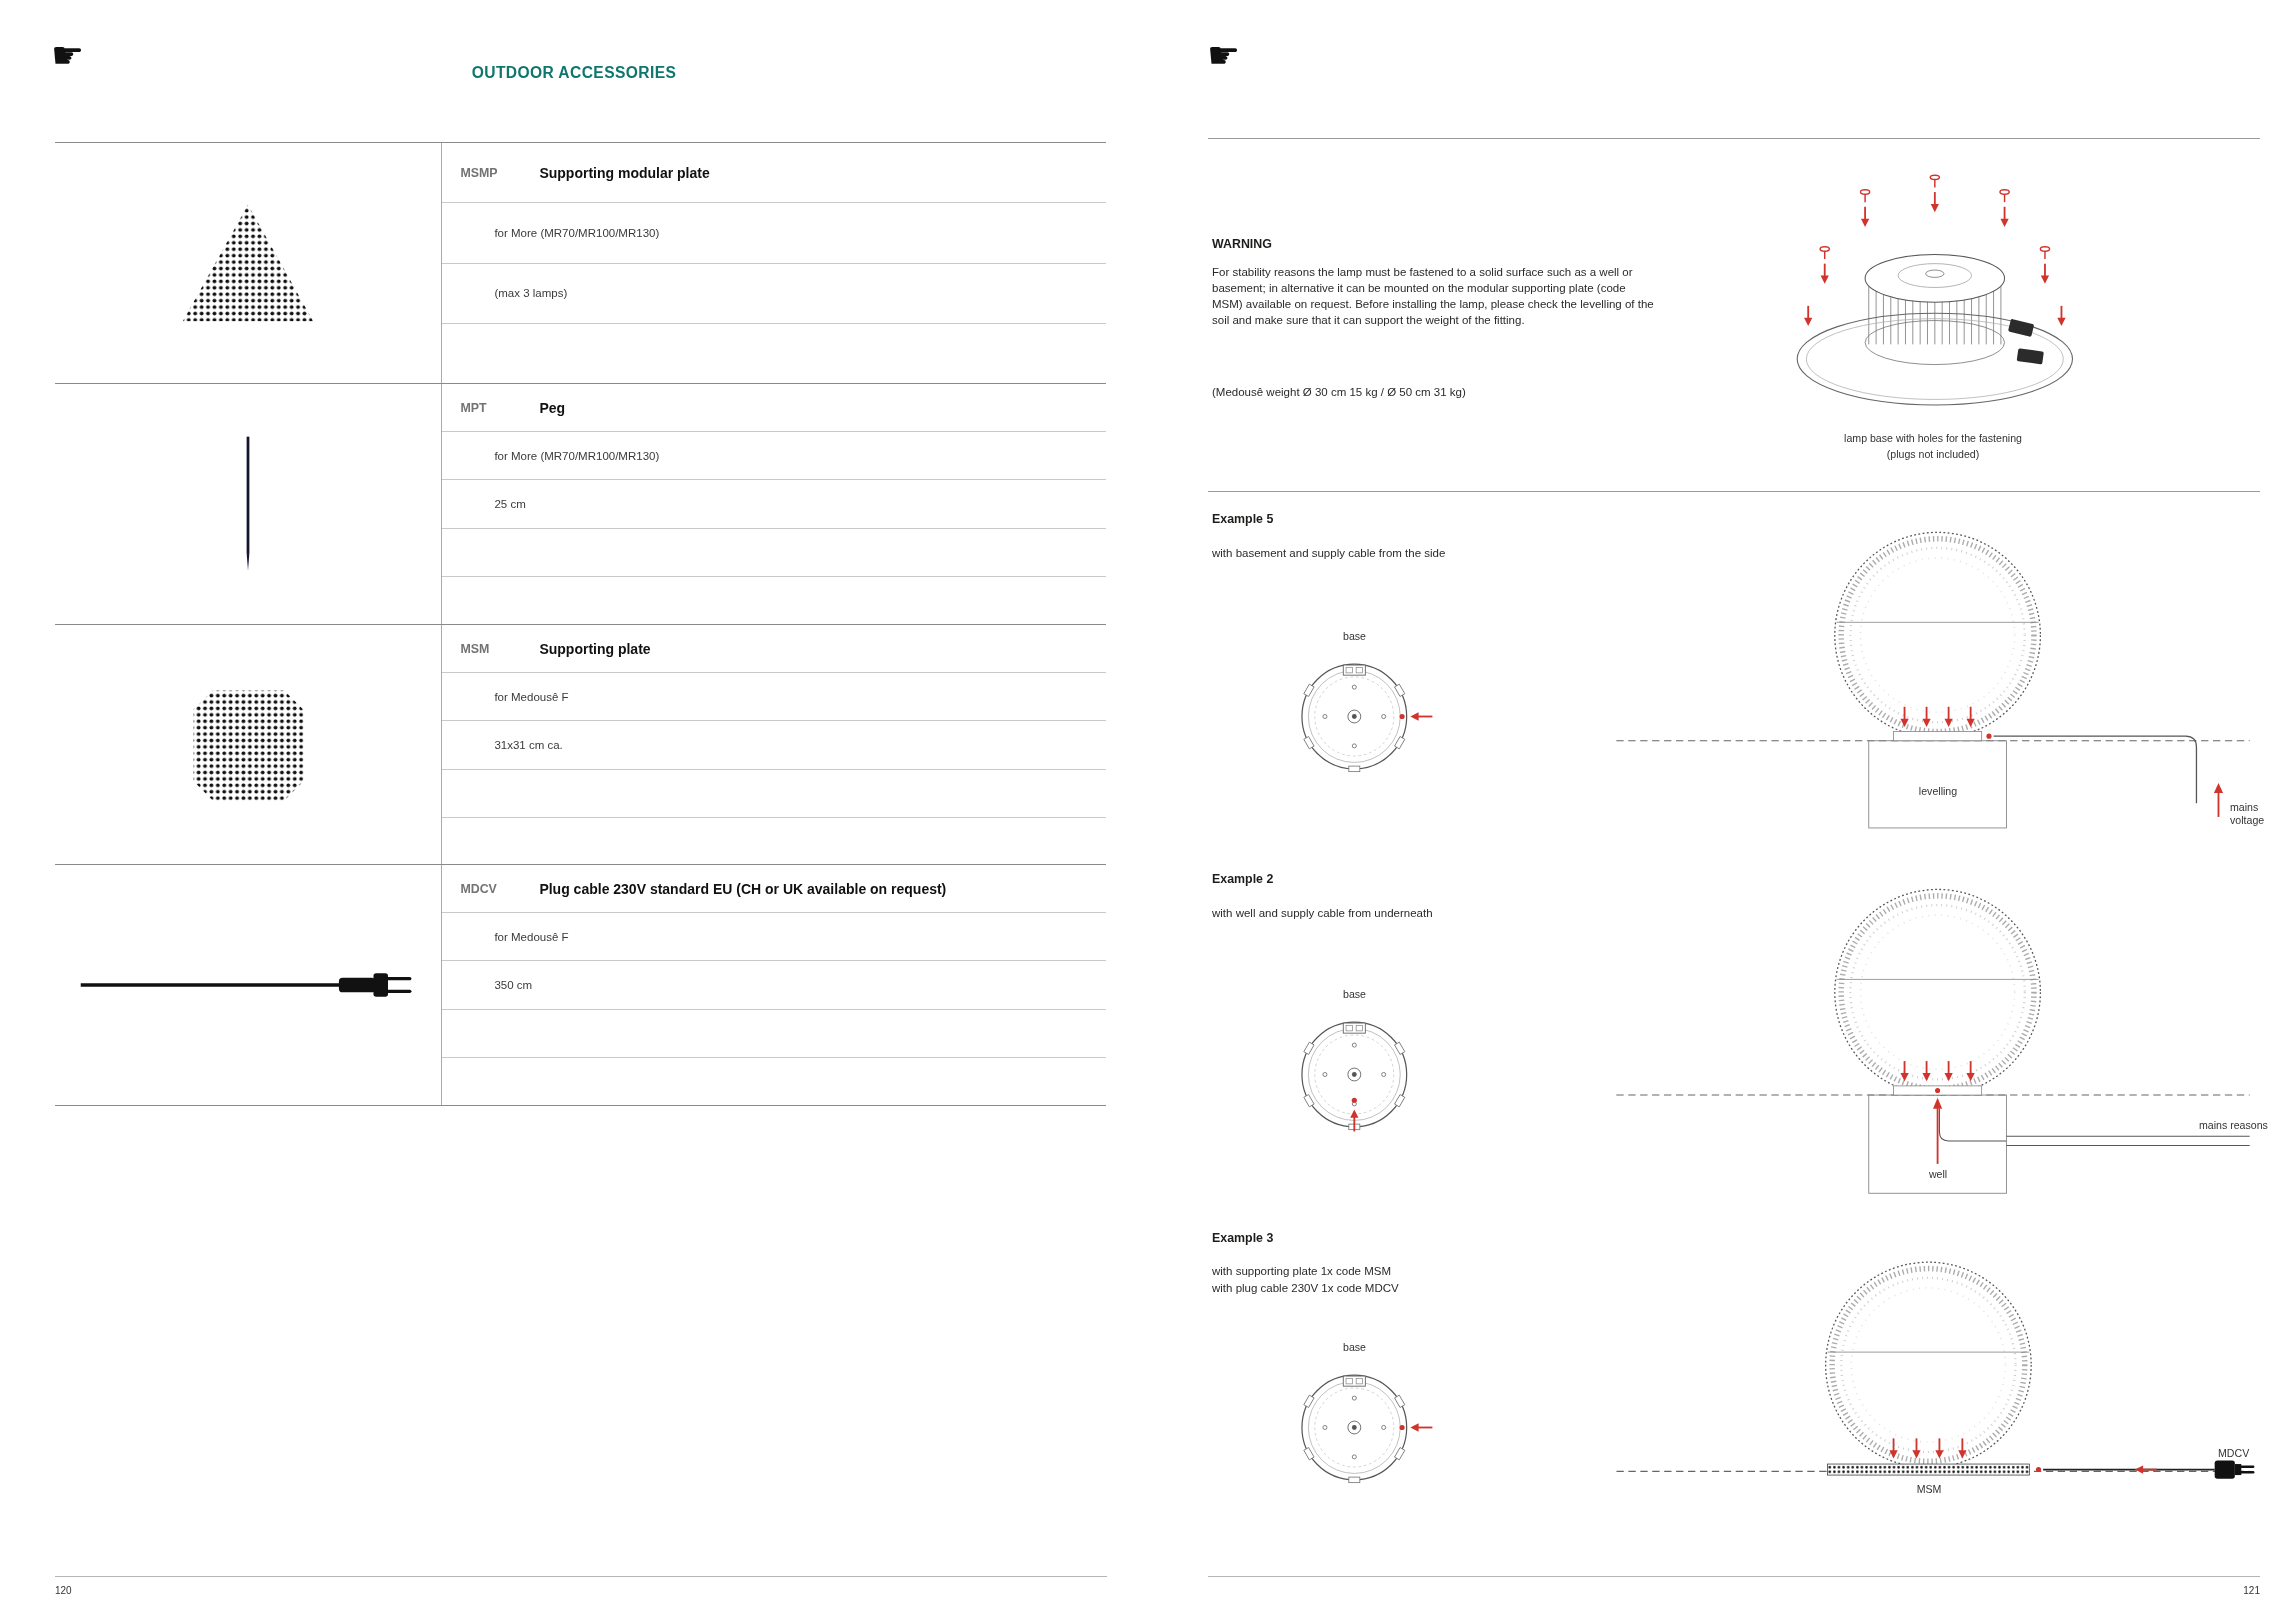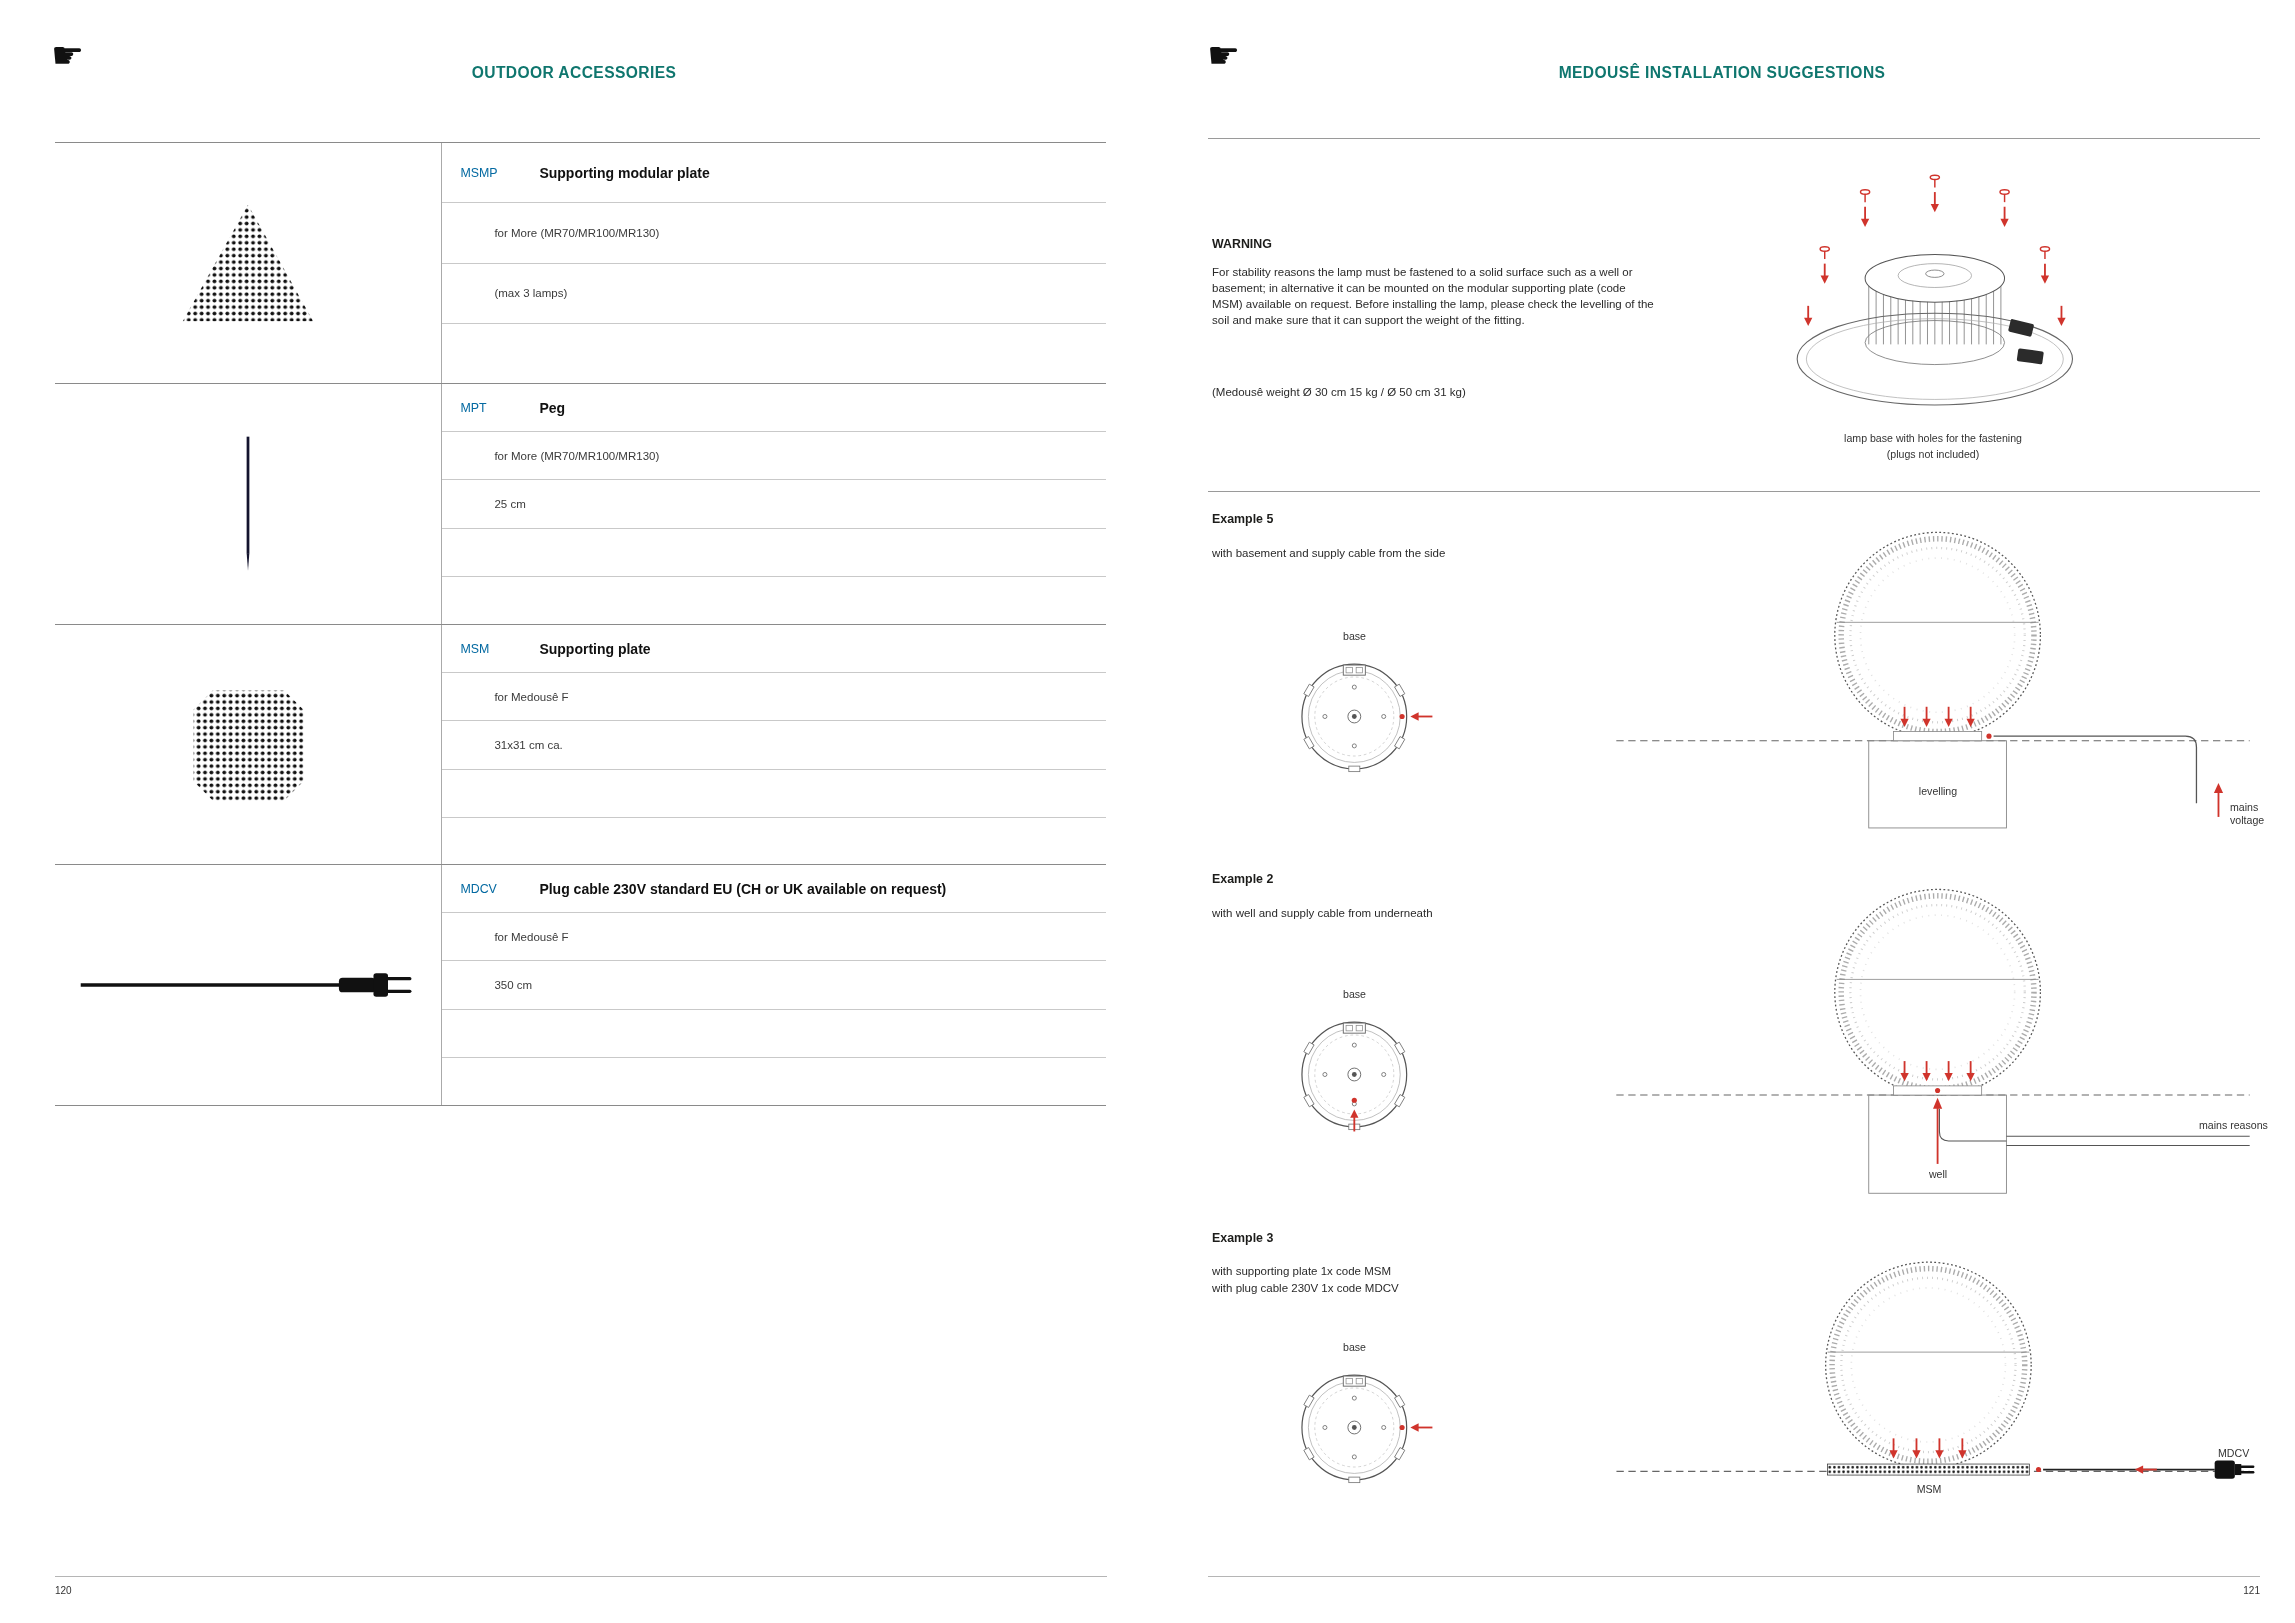--- a/index.html
+++ b/index.html
@@ -10,21 +10,21 @@
   .page.left{left:0}
   .page.right{left:1148px}
   .hand{position:absolute;top:37px;font-size:37px;line-height:1;color:#111}
   .pagetitle{position:absolute;top:64px;width:100%;text-align:center;font-weight:bold;font-size:15.6px;letter-spacing:0.4px;color:#0f766e}
   
   .pblock{position:absolute;left:55px;width:1051px;height:241px;display:flex;border-top:0.9px solid #8a8a8a}
   .pimg{width:386px;display:flex;align-items:center;justify-content:center}
   .prows{flex:1;display:flex;flex-direction:column;border-left:0.9px solid #aaa}
   .prow{flex:1;display:flex;align-items:center;border-bottom:0.9px solid #c9c9c9;padding-left:18.4px}
   .prow:last-child{border-bottom:none}
-  .pcode{width:79px;font-weight:normal;font-size:12.4px;color:#0369a1}
+  .pcode{width:79px;font-weight:bold;font-size:12.4px;color:#737373}
   .pname{font-weight:bold;font-size:14px;color:#111;padding-right:13px}
   .pdetail{margin-left:34px;font-size:11.5px;color:#3a3a3a}
   .tbl-bottom{position:absolute;left:55px;top:1105px;width:1051px;height:0.9px;background:#8a8a8a}
   .footline{position:absolute;top:1576px;width:1052px;height:0.9px;background:#b5b5b5}
   .pagenum{position:absolute;top:1585px;font-size:10px;color:#333}
   
   .hdrline{position:absolute;left:60px;top:138px;width:1052px;height:0.9px;background:#9a9a9a}
   .divline{position:absolute;left:60px;top:491px;width:1052px;height:0.9px;background:#9a9a9a}
   .warnhead{position:absolute;left:64px;top:237px;font-weight:bold;font-size:12.4px}
   .warnbody{position:absolute;left:64px;top:264px;width:443px;font-size:11.5px;line-height:16px;color:#2a2a2a}
@@ -191,21 +191,20 @@
       </div>
     </div>
 
     <div class="tbl-bottom"></div>
     <div class="footline" style="left:55px"></div>
     <div class="pagenum" style="left:55px">120</div>
   </section>
 
   <section class="page right">
     <div class="hand" style="left:59px">☛</div>
-    <h1 class="pagetitle">MEDOUSÊ INSTALLATION SUGGESTIONS</h1>
     <div class="hdrline"></div>
 
     <div class="warnhead">WARNING</div>
     <div class="warnbody">For stability reasons the lamp must be fastened to a solid surface such as a well or basement; in alternative it can be mounted on the modular supporting plate (code MSM) available on request. Before installing the lamp, please check the levelling of the soil and make sure that it can support the weight of the fitting.</div>
     <div class="weightnote">(Medousê weight Ø 30 cm 15 kg / Ø 50 cm 31 kg)</div>
 
     <svg class="lampbase" width="312" height="257" viewBox="0 0 340 280">
       <path d="M100 122V190M108 122V190M116 122V190M124 122V190M132 122V190M140 122V190M148 122V190M156 122V190M164 122V190M172 122V190M180 122V190M188 122V190M196 122V190M204 122V190M212 122V190M220 122V190M228 122V190M236 122V190M244 122V190" stroke="#8a8a8a" stroke-width="1" fill="none"></path>
       <ellipse cx="172" cy="188" rx="76" ry="24" fill="none" stroke="#777" stroke-width="0.9"></ellipse>
       <ellipse cx="172" cy="206" rx="150" ry="50" fill="none" stroke="#666" stroke-width="1.2"></ellipse>

